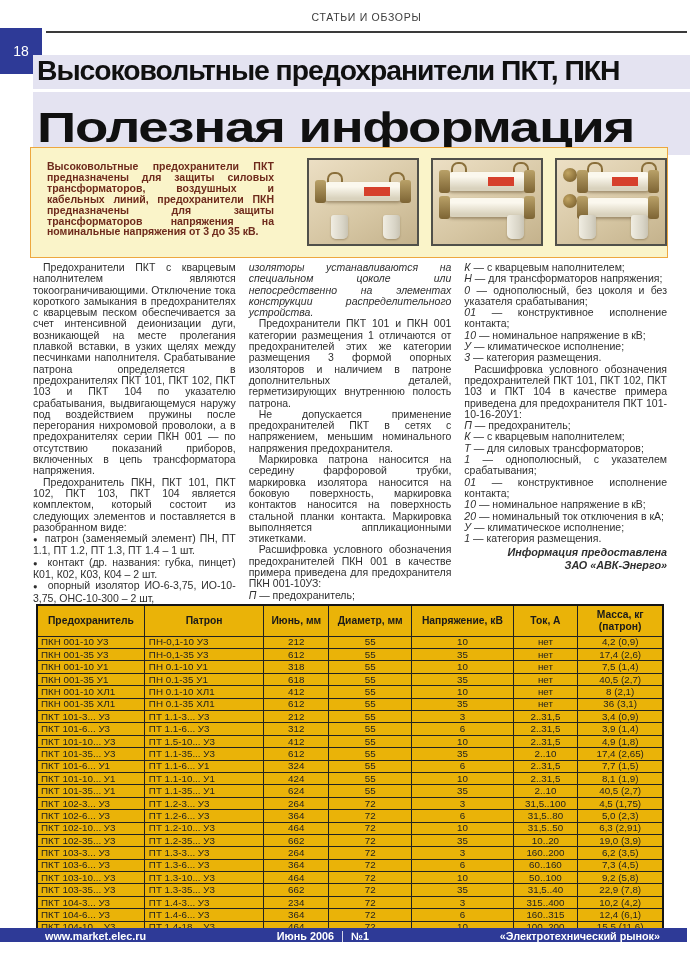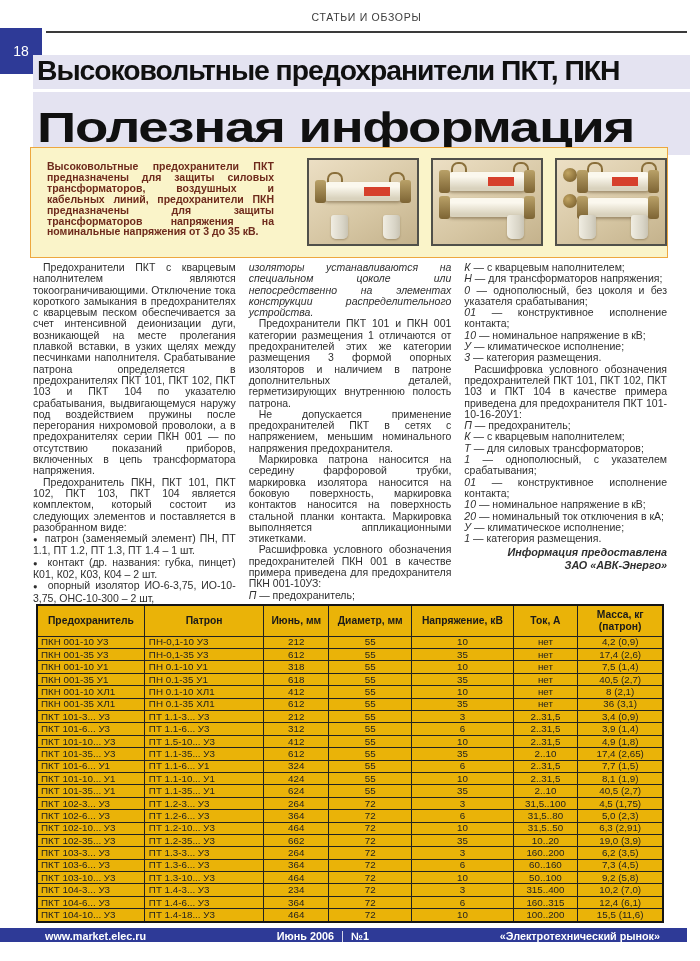--- a/index.html
+++ b/index.html
@@ -366,27 +366,36 @@
         <tr>
           <td class="a1">ПКТ 103-10... У3</td>
           <td class="a2">ПТ 1.3-10... У3</td>
           <td>464</td>
           <td>72</td>
           <td>10</td>
           <td>50..100</td>
           <td>9,2 (5,8)</td>
         </tr>
         <tr>
+          <td class="a1">ПКТ 103-35... У3</td>
+          <td class="a2">ПТ 1.3-35... У3</td>
+          <td>662</td>
+          <td>72</td>
+          <td>35</td>
+          <td>31,5..40</td>
+          <td>22,9 (7,8)</td>
+        </tr>
+        <tr>
           <td class="a1">ПКТ 104-3... У3</td>
           <td class="a2">ПТ 1.4-3... У3</td>
           <td>234</td>
           <td>72</td>
           <td>3</td>
           <td>315..400</td>
-          <td>10,2 (7,0)</td>
+          <td>10,2 (4,2)</td>
         </tr>
         <tr>
           <td class="a1">ПКТ 104-6... У3</td>
           <td class="a2">ПТ 1.4-6... У3</td>
           <td>364</td>
           <td>72</td>
           <td>6</td>
           <td>160..315</td>
           <td>12,4 (6,1)</td>
         </tr>

